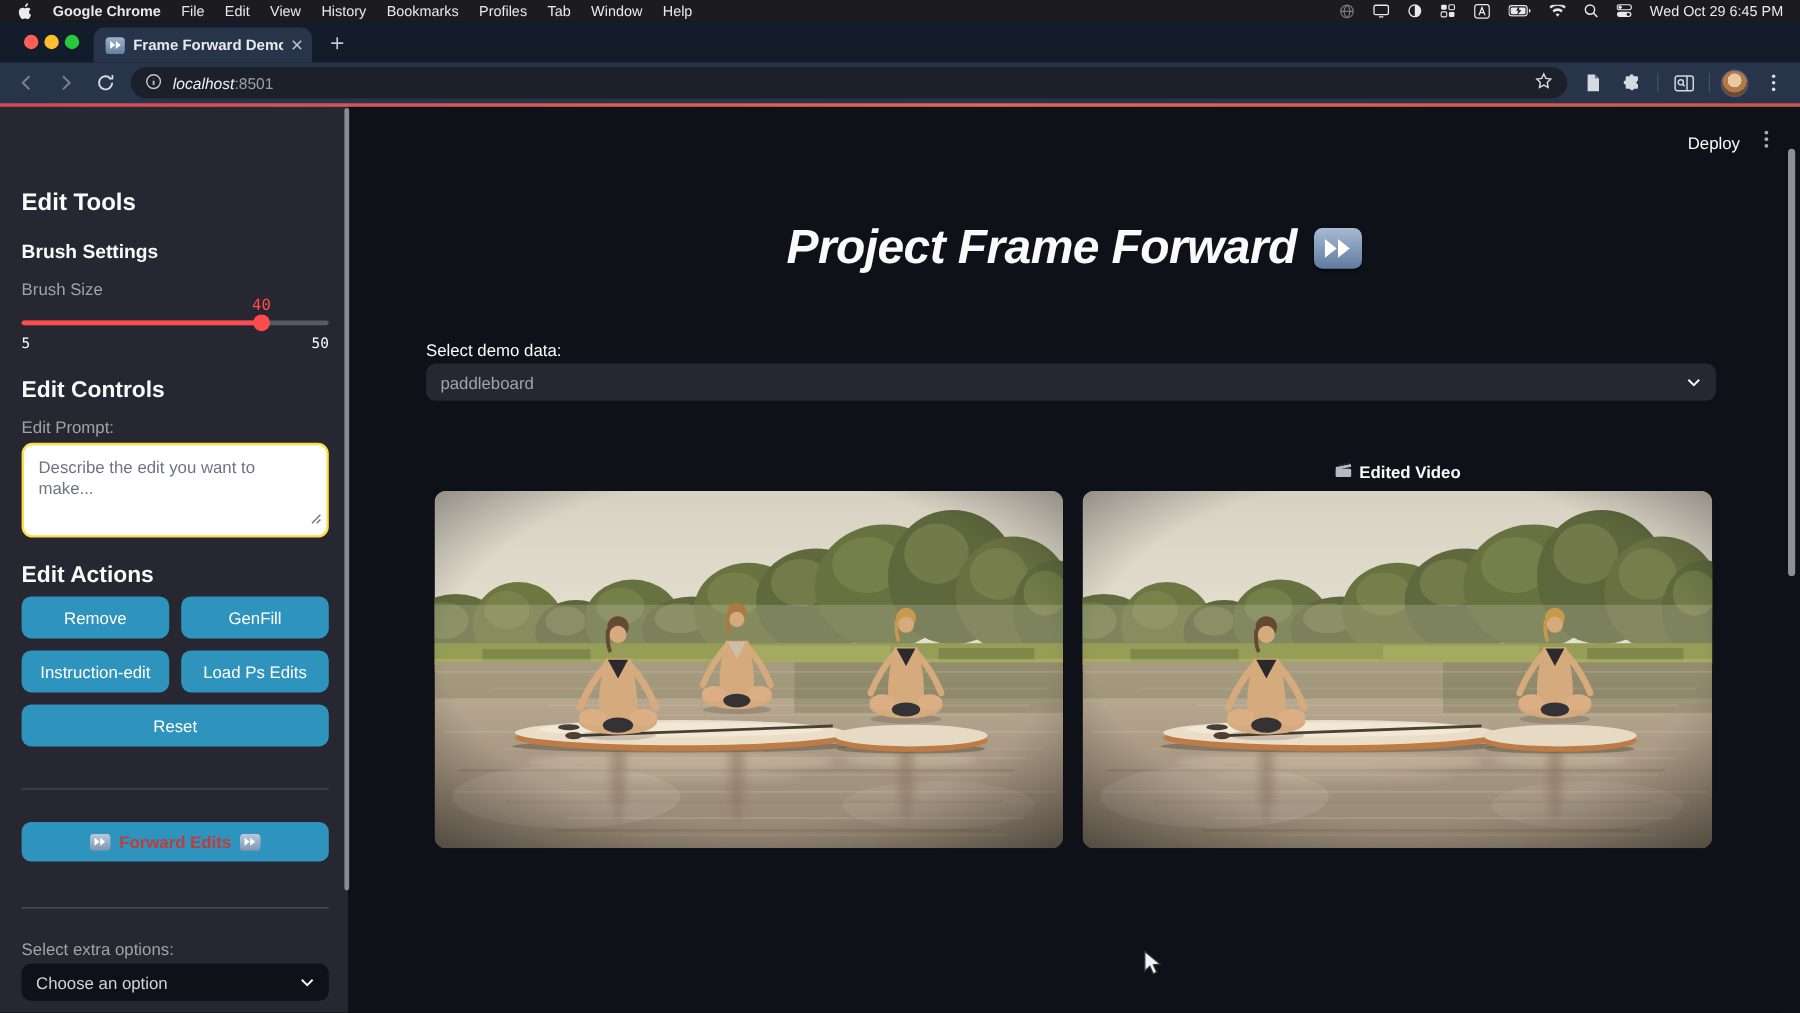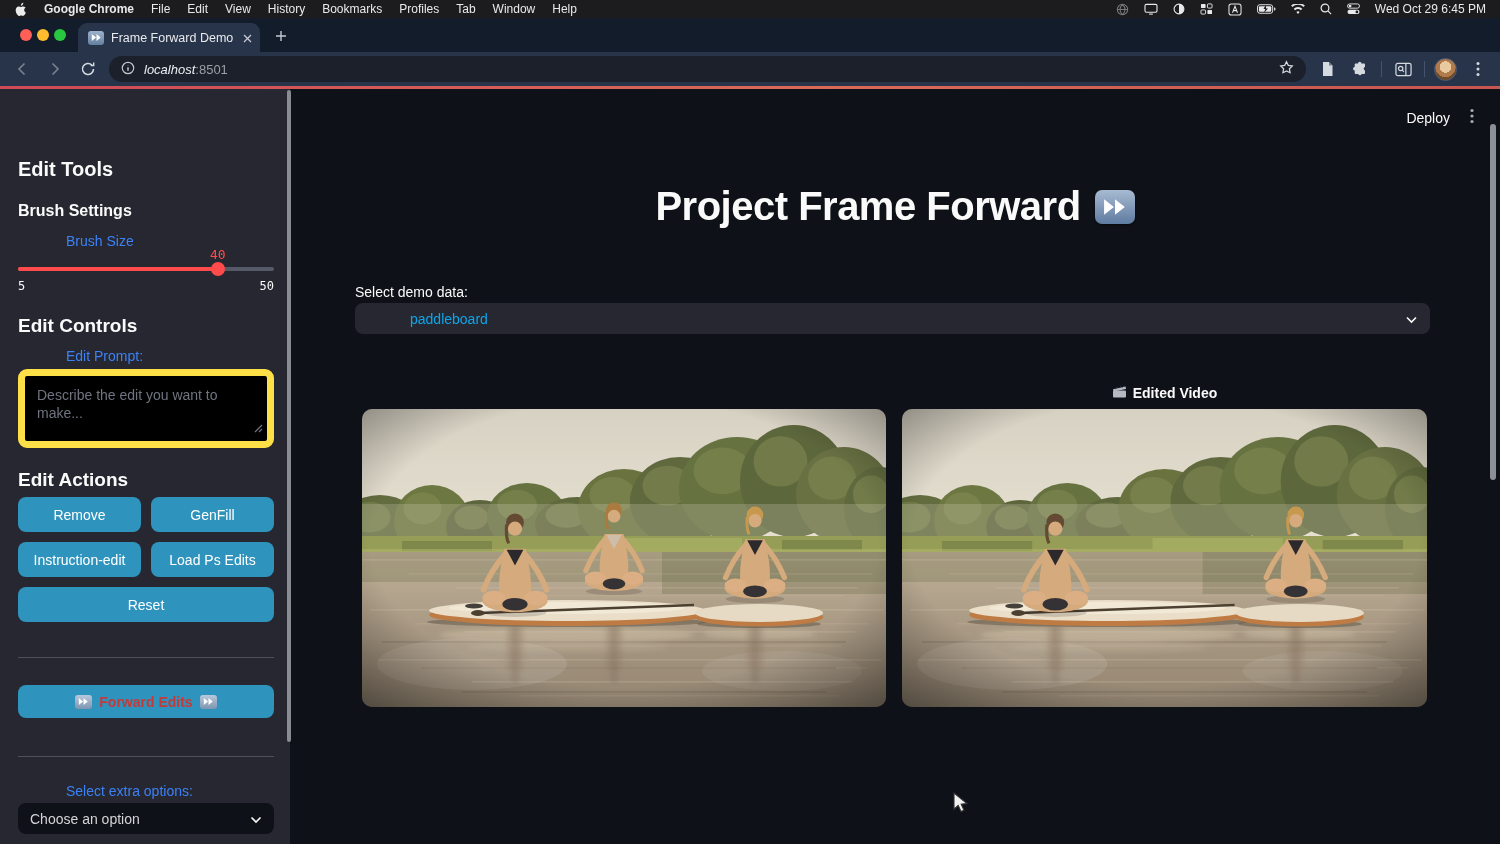--- a/index.html
+++ b/index.html
@@ -17,21 +17,21 @@
   .mb-clock{white-space:nowrap;font-size:12px;}
 
   
   .tabstrip{position:absolute;left:0;top:18px;width:1500px;height:34px;background:#121c2b;}
   .tl{position:absolute;top:11px;width:12px;height:12px;border-radius:50%;}
   .tl.red{left:20px;background:#ff5f57;}
   .tl.yellow{left:37px;background:#febc2e;}
   .tl.green{left:54px;background:#28c840;}
   .tab{position:absolute;left:78px;top:5px;width:182px;height:29px;background:#27344a;
     border-radius:9px 9px 0 0;display:flex;align-items:center;padding:0 8px 0 10px;box-sizing:border-box;gap:7px;}
-  .tab-title{color:#e8eaed;font-size:12.5px;flex:1;white-space:nowrap;overflow:hidden;}
+  .tab-title{color:#e8eaed;font-size:12.5px;flex:1;white-space:nowrap;overflow:hidden;font-weight:bold;}
   .ffavicon{width:16px;height:14px;border-radius:3px;background:linear-gradient(#9db2cc,#64809f);
     display:flex;align-items:center;justify-content:center;flex:0 0 auto;}
   .newtab{position:absolute;left:272px;top:9px;width:17px;height:17px;display:flex;align-items:center;justify-content:center;}
 
   
   .toolbar{position:absolute;left:0;top:52px;width:1500px;height:34px;background:#27344a;
     display:flex;align-items:center;padding:0 10px;box-sizing:border-box;gap:9px;}
   .navbtn{width:24px;height:24px;display:flex;align-items:center;justify-content:center;flex:0 0 auto;}
   .omnibox{flex:1;height:26px;background:#1b202b;border-radius:14px;display:flex;align-items:center;
     padding:0 12px;box-sizing:border-box;gap:9px;color:#e8eaed;font-size:13px;}
@@ -47,28 +47,28 @@
   .page{position:absolute;left:0;top:86px;width:1500px;height:758px;background:#0e1117;}
   .deco{position:absolute;left:0;top:0;width:1500px;height:3px;
     background:linear-gradient(90deg,#cf4a57,#d96a57 55%,#c95550);z-index:5;}
 
   
   .sidebar{position:absolute;left:0;top:0;width:290px;height:758px;background:#262730;color:#fafafa;}
   .sb{position:absolute;left:18px;width:256px;box-sizing:border-box;}
   .h-big{font-size:20px;font-weight:700;}
   .h-mid{font-size:19px;font-weight:700;}
   .h-small{font-size:16px;font-weight:700;}
-  .lbl{font-size:14px;color:#3b82f6;margin-left:48px;}
+  .lbl{font-size:14px;color:#a3a3a3;}
   .slider-val{font-family:"DejaVu Sans Mono",monospace;font-size:13px;color:#ff4b4b;}
   .slider-track{position:absolute;left:18px;top:181px;width:256px;height:4px;border-radius:2px;background:#565a68;}
   .slider-fill{position:absolute;left:0;top:0;height:4px;width:200px;border-radius:2px;background:#ff4b4b;}
   .slider-thumb{position:absolute;left:193px;top:-5px;width:14px;height:14px;border-radius:50%;background:#ff4b4b;}
   .minmax{font-family:"DejaVu Sans Mono",monospace;font-size:12px;color:#fafafa;}
-  .textarea{position:absolute;left:18px;top:283px;width:256px;height:79px;background:#000000;
-    border:7px solid #fde047;border-radius:9px;box-sizing:border-box;padding:10px 12px;}
+  .textarea{position:absolute;left:18px;top:283px;width:256px;height:79px;background:#ffffff;
+    border:2px solid #fde047;border-radius:9px;box-sizing:border-box;padding:10px 12px;}
   .placeholder{color:#6f7480;font-size:14px;}
   .resize-h{position:absolute;right:4px;bottom:4px;}
   .btn{position:absolute;height:35px;background:#2f94bd;border-radius:8px;color:#fff;font-size:14px;
     display:flex;align-items:center;justify-content:center;box-sizing:border-box;}
   .divider{position:absolute;left:18px;width:256px;border-top:1px solid rgba(250,250,250,.2);}
   .fwd-btn{position:absolute;left:18px;top:599px;width:256px;height:33px;background:#2f94bd;border-radius:8px;
     display:flex;align-items:center;justify-content:center;gap:7px;}
   .fwd-txt{color:#c13b3b;font-size:14px;font-weight:600;}
   .ffmini{width:17px;height:14px;border-radius:3px;background:linear-gradient(#b9c8dc,#7e95b1);
     display:flex;align-items:center;justify-content:center;}
@@ -76,27 +76,27 @@
     padding:0 12px;box-sizing:border-box;justify-content:space-between;}
   .selectbox .sel-txt{font-size:14px;color:#d3d4d8;}
 
   .sb-scroll{position:absolute;left:287px;top:4px;width:4px;height:652px;border-radius:2px;background:#9aa0a6;opacity:.85;}
   .main-scroll{position:absolute;left:1490px;top:38px;width:6px;height:356px;border-radius:3px;background:#8b8f96;}
 
   
   .main{position:absolute;left:290px;top:0;width:1210px;height:836px;color:#fafafa;text-align:center;}
   .deploy-row{position:absolute;top:22px;right:26px;display:flex;align-items:center;gap:20px;}
   .deploy{font-size:14px;color:#fafafa;}
-  .app-title{position:absolute;left:0;top:98px;width:1210px;display:flex;align-items:center;justify-content:center;gap:14px;}
+  .app-title{position:absolute;left:0;top:98px;width:1210px;display:flex;align-items:center;justify-content:center;gap:14px;font-style:italic;}
   .app-title .t{font-size:40px;font-weight:700;letter-spacing:-.5px;}
   .ffbig{width:40px;height:34px;border-radius:7px;background:linear-gradient(#a7bad2,#5f7ba0);
     display:flex;align-items:center;justify-content:center;box-shadow:0 1px 2px rgba(0,0,0,.5);}
   .demo-label{position:absolute;left:65px;top:198px;font-size:14px;}
   .demo-select{left:65px;top:217px;width:1075px;height:31px;background:#262730;}
-  .demo-select .sel-txt{color:#0ea5e9;margin-left:43px;}
+  .demo-select .sel-txt{color:#a3a3a3;}
   .caption{position:absolute;top:299px;font-size:14px;font-weight:700;display:flex;align-items:center;justify-content:center;gap:6px;}
   .cap-input{left:72px;width:524px;}
   .cap-edited{left:612px;width:525px;}
   .video{position:absolute;top:323px;height:298px;border-radius:10px;overflow:hidden;background:#000;}
   .vid-input{left:72px;width:524px;}
   .vid-edited{left:612px;width:525px;}
   .video svg{display:block;width:100%;height:100%;}
 
   .cursor{position:absolute;left:952px;top:706px;z-index:9;}
 </style>

